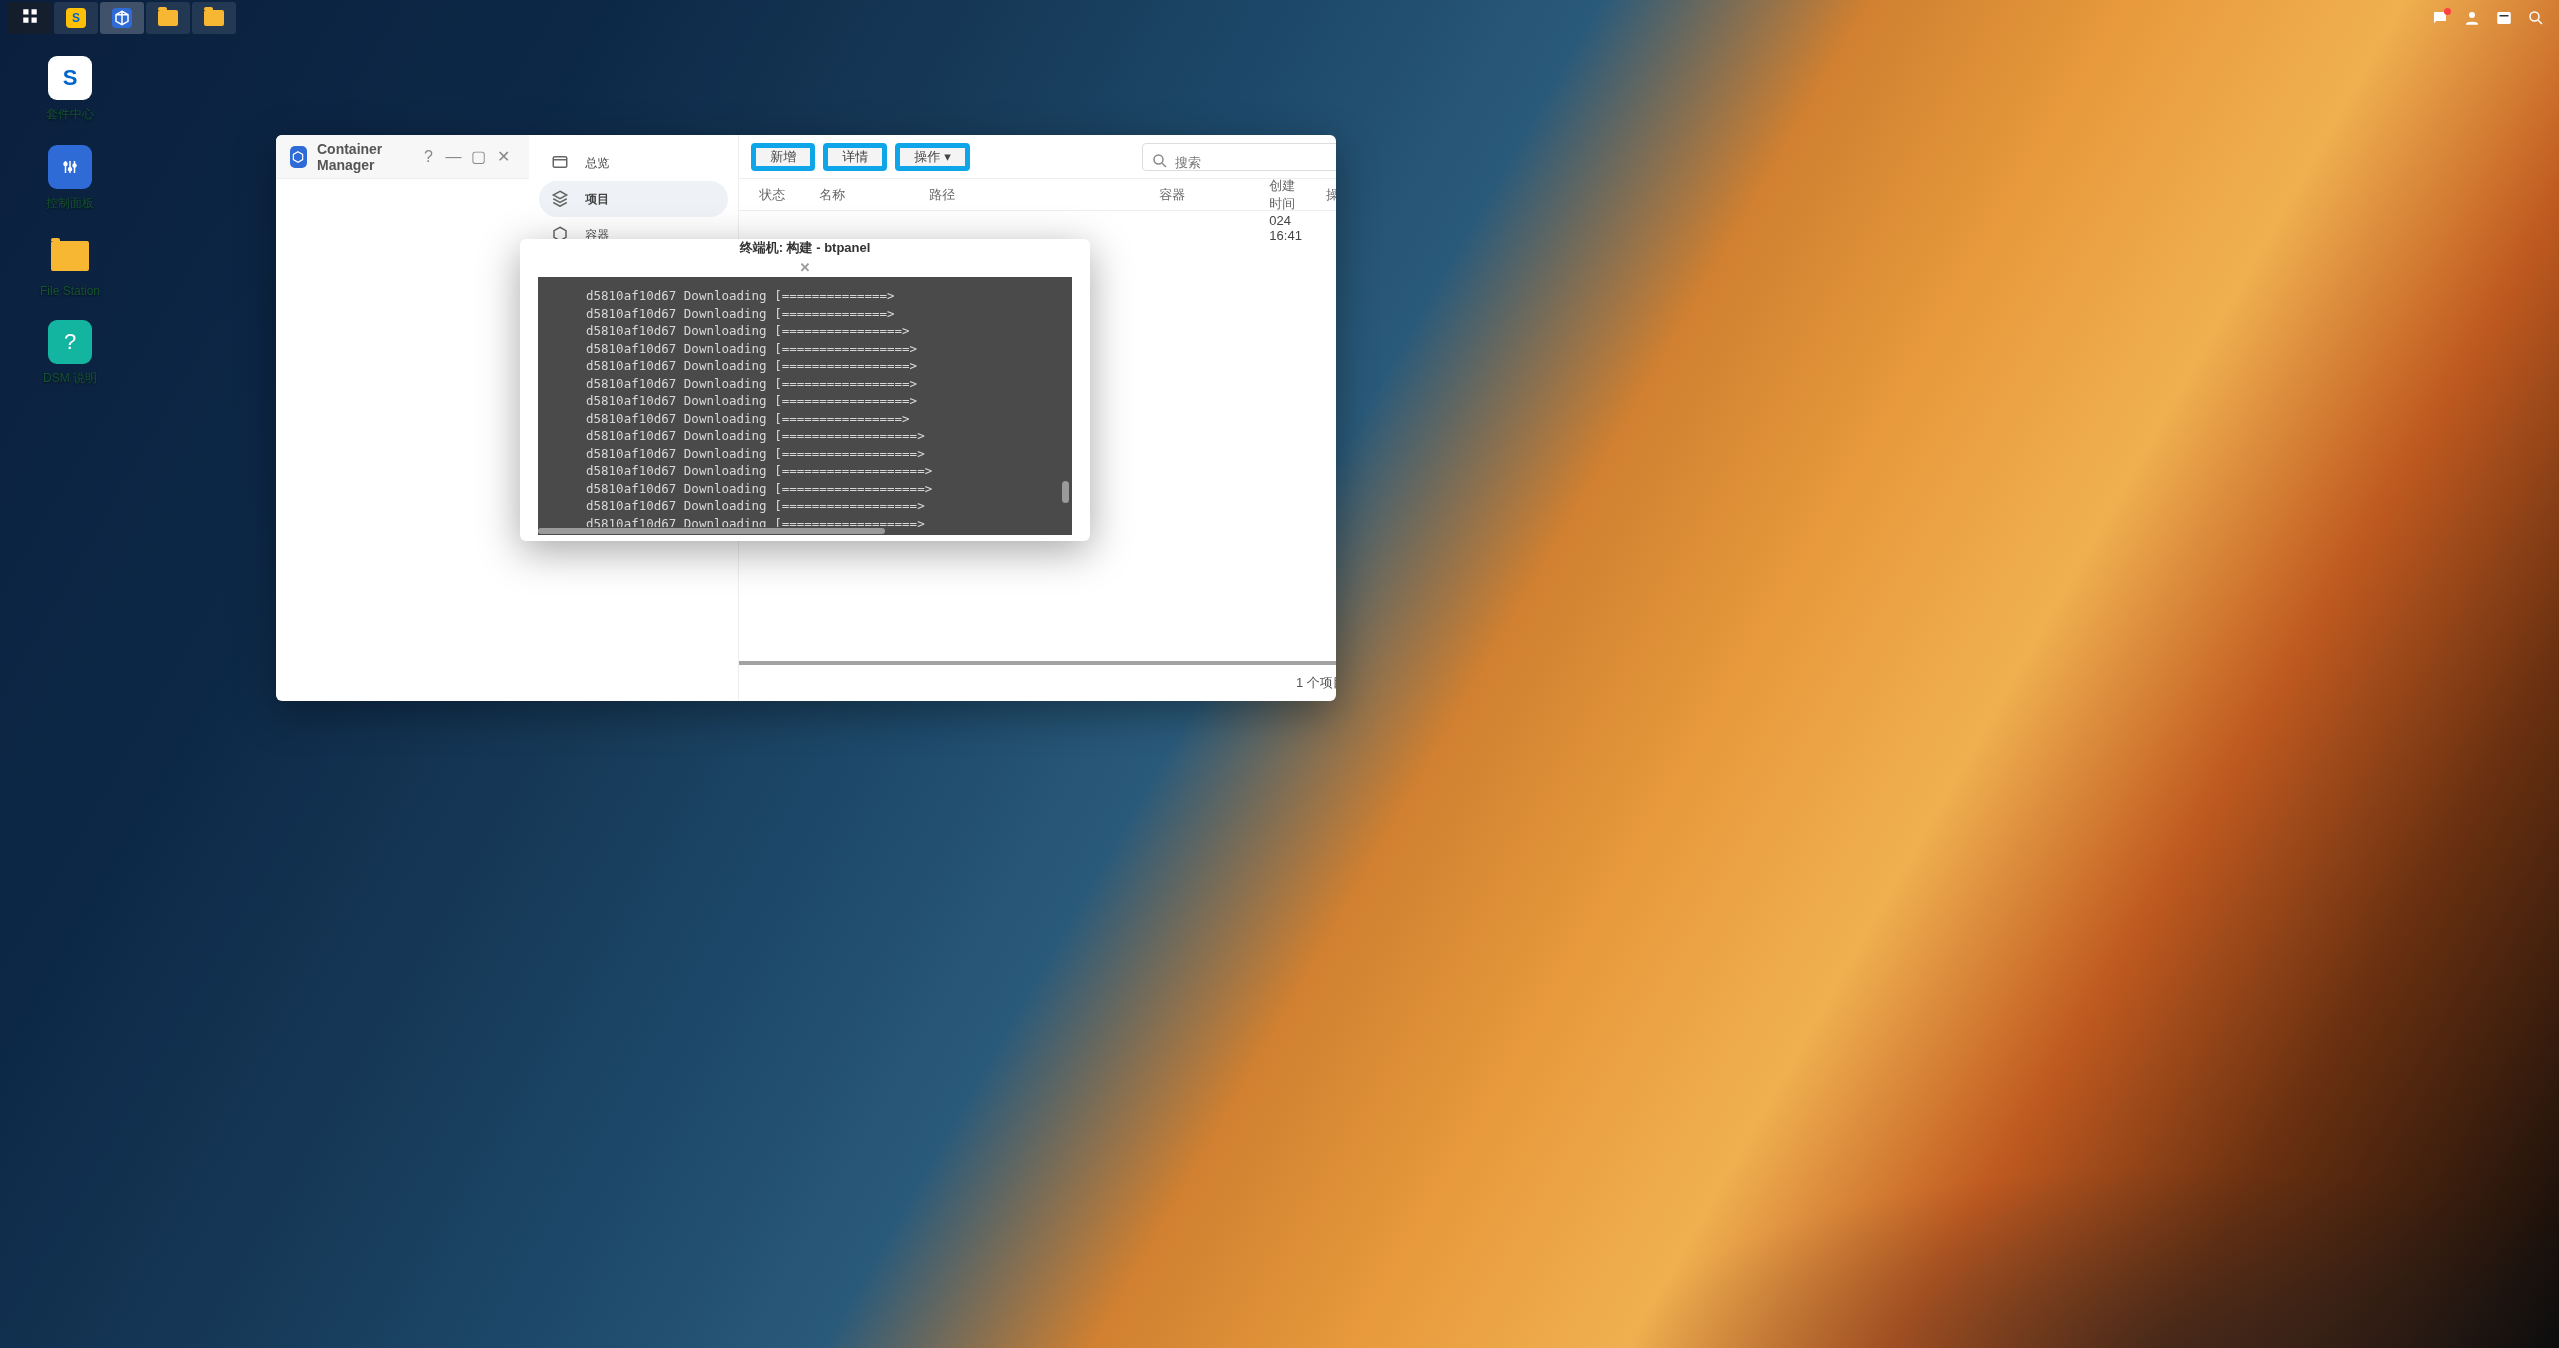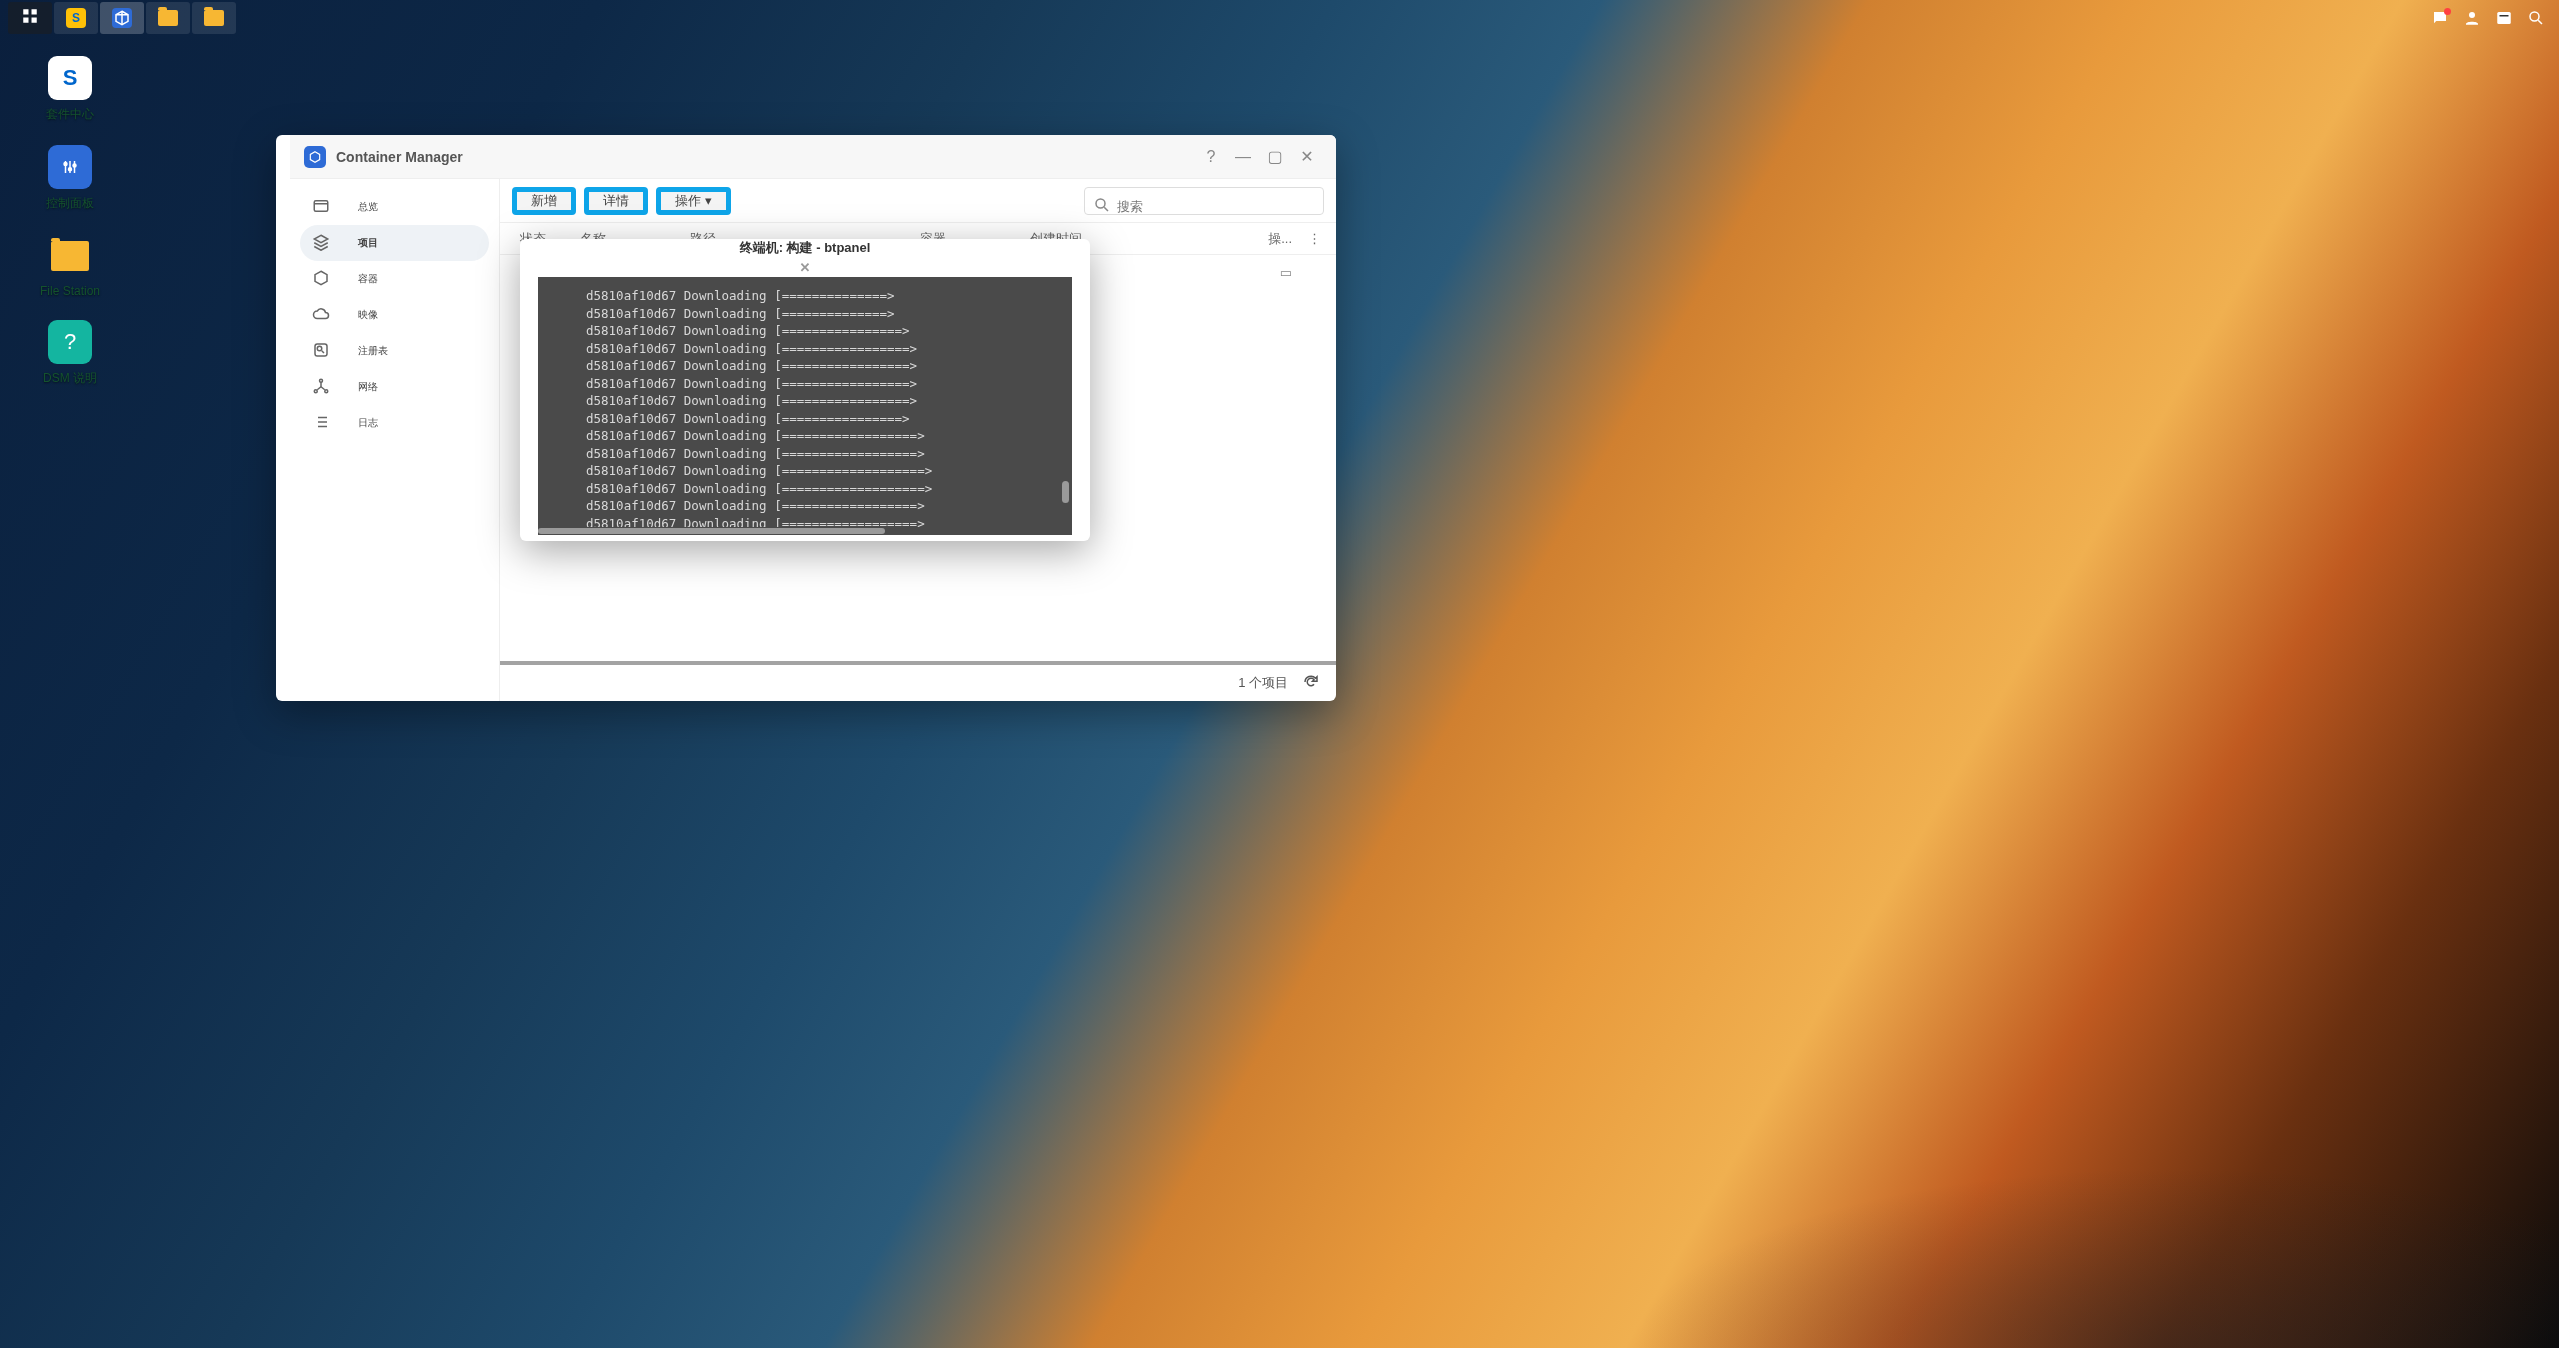--- a/index.html
+++ b/index.html
@@ -49,30 +49,30 @@
   .d-icon .lbl { font-size:12px; color:#14532d; text-shadow:0 1px 2px rgba(0,0,0,.6); text-align:center; white-space:nowrap; }
   .bg-pkg { background:#fff; }
   .bg-cp  { background:#2e6bd6; }
   .bg-fs  { background:transparent; }
   .bg-help{ background:#14b5a0; }
 
   
   .window {
     position:absolute; top:135px; left:276px; width:1060px; height:566px;
     background:#fff; border-radius:6px; box-shadow:0 12px 40px rgba(0,0,0,.35);
-    display:flex; flex-direction:column; overflow:hidden; z-index:2;padding-left:14px;
+    display:flex; flex-direction:row; overflow:hidden; z-index:2;
   }
   .titlebar { height:44px; display:flex; align-items:center; padding:0 14px; background:#f7f7f7; border-bottom:1px solid #eee; }
   .titlebar .t-icon { width:22px; height:22px; border-radius:5px; background:#2e6bd6; display:flex; align-items:center; justify-content:center; margin-right:10px; }
   .titlebar .t-title { font-size:14px; font-weight:600; color:#555; }
   .titlebar .t-spacer { flex:1; }
   .winbtn { width:30px; height:30px; display:flex; align-items:center; justify-content:center; color:#888; cursor:pointer; border-radius:4px; margin-left:2px; }
   .win-body { flex:1; display:flex; min-height:0; }
   .sidebar { width:210px; background:#fff; border-right:1px solid #eee; padding:10px; }
-  .side-item { display:flex; align-items:center; gap:28px; height:36px; padding:0 12px; border-radius:4px; font-size:10px; color:#444; cursor:pointer; }
+  .side-item { display:flex; align-items:center; gap:16px; height:36px; padding:0 12px; border-radius:4px; font-size:12px; color:#444; cursor:pointer; }
   .side-item.active { background:#eef2f6; font-weight:600;border-radius:18px; }
   .side-item .si-icon { width:18px; color:#666; text-align:center; }
   .main { flex:1; display:flex; flex-direction:column; }
   .toolbar { height:44px; display:flex; align-items:center; gap:8px; padding:0 12px; border-bottom:1px solid #eee; }
   .btn { height:28px; padding:0 14px; border:5px solid #0ea5e9; background:#f4f4f4; border-radius:4px; font-size:13px; color:#444; cursor:pointer; display:inline-flex; align-items:center; gap:4px; }
   .btn.pill { background:#eee; border-color:#eee; border-radius:14px; }
   .toolbar .spacer { flex:1; }
   .search { width:240px; height:28px; border:1px solid #ddd; border-radius:4px; display:flex; align-items:flex-end; padding:0 8px; gap:6px; color:#888; }
   .search input { border:none; outline:none; flex:1; font-size:13px; background:transparent; }
   .table-head { height:32px; display:flex; align-items:center; padding:0 12px; font-size:13px; color:#666; border-bottom:1px solid #eee; }

